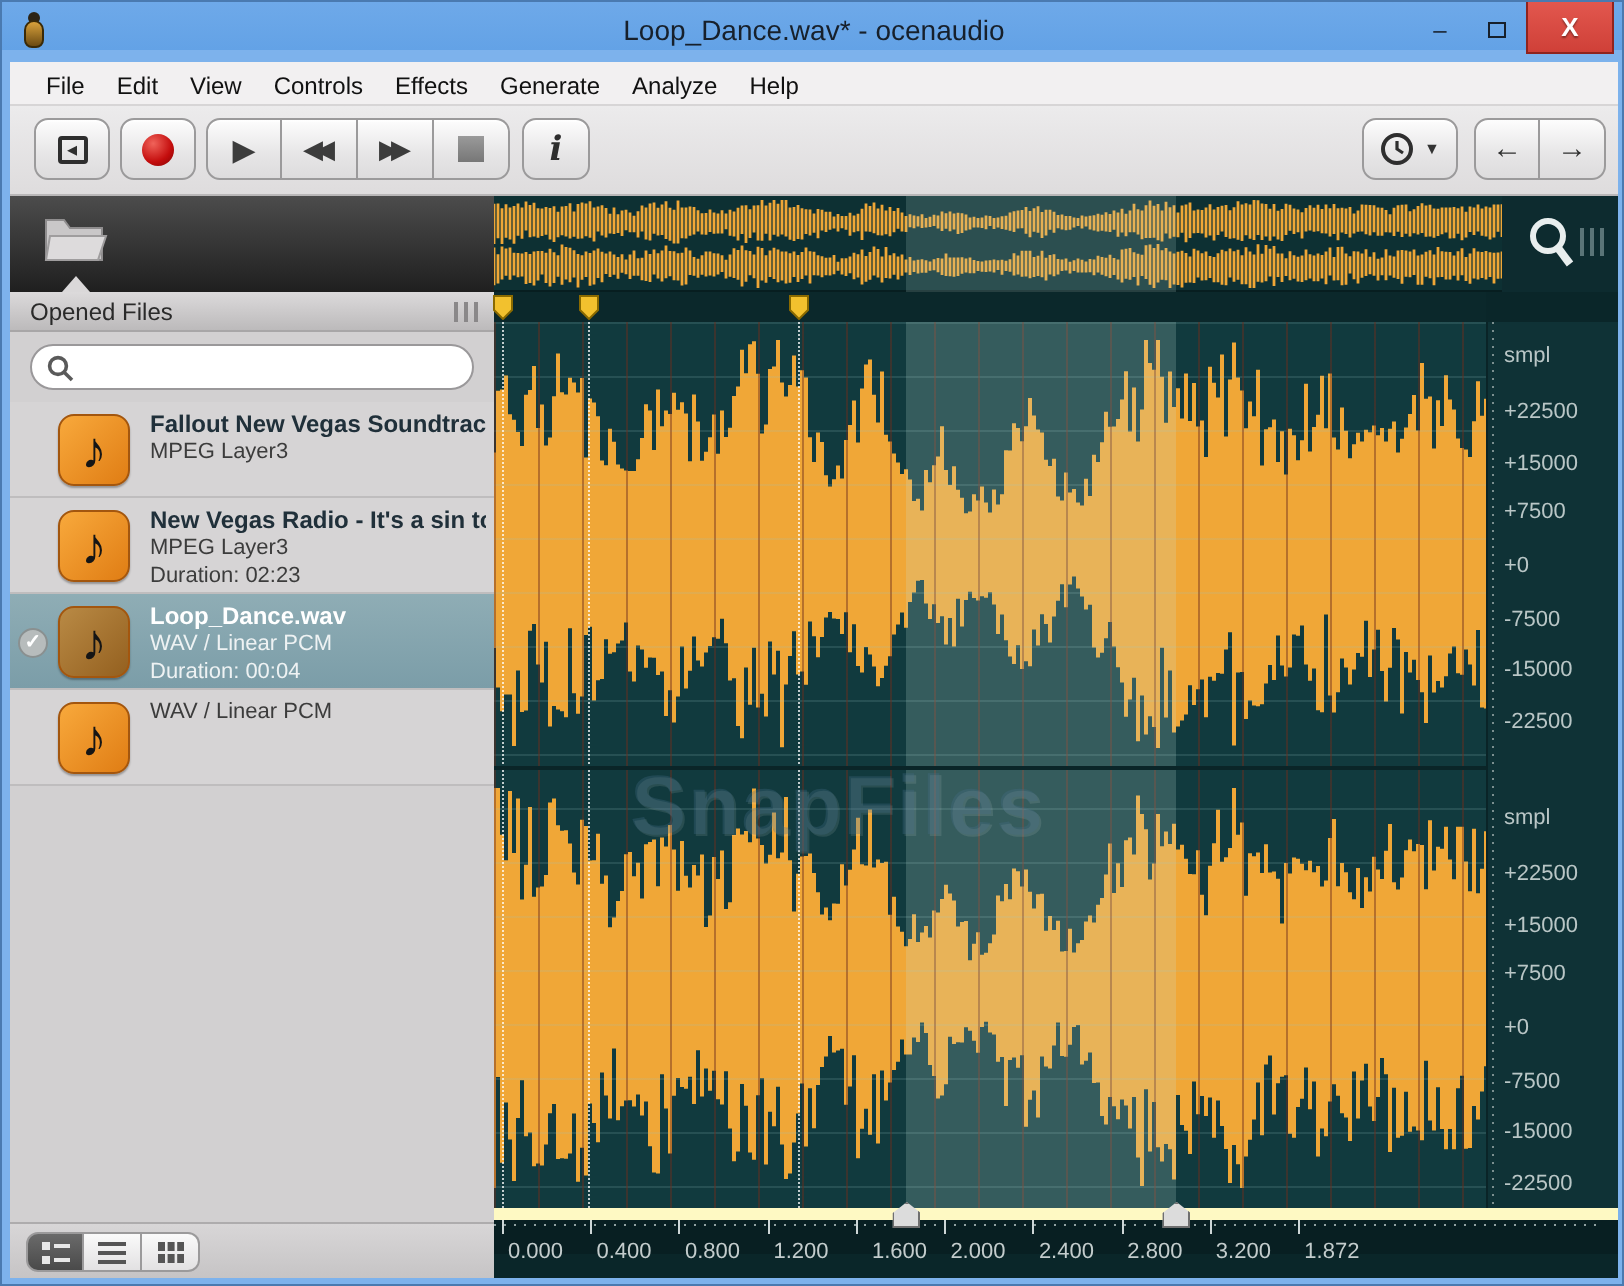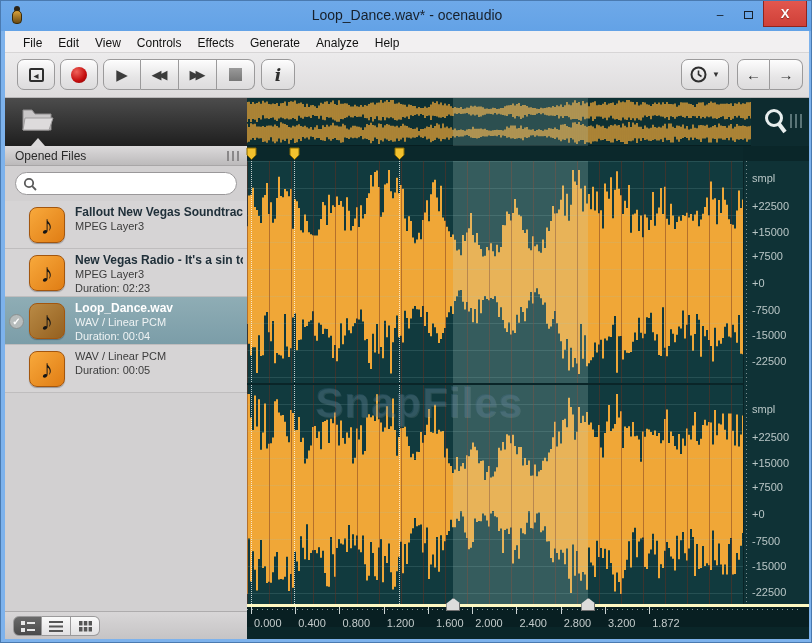--- a/index.html
+++ b/index.html
@@ -1,21 +1,21 @@
 <!DOCTYPE html>
 <html><head>
 <meta charset="utf-8">
 <style>
   html,body{margin:0;padding:0;background:#9db8cf;}
   *{box-sizing:border-box;}
   body{font-family:"Liberation Sans",sans-serif;}
   #win{position:relative;width:812px;height:643px;background:#7db2ec;overflow:hidden;
        border:1px solid #4a7ab0;}
   
-  #titlebar{position:absolute;left:0;top:0;width:812px;height:30px;background:linear-gradient(#6ea9e9,#63a2e6);}
+  #titlebar{position:absolute;left:0;top:0;width:812px;height:24px;background:linear-gradient(#6ea9e9,#63a2e6);}
   #app-icon{position:absolute;left:9px;top:5px;width:14px;height:20px;}
   #app-icon .blob{position:absolute;left:2px;top:4px;width:10px;height:14px;border-radius:5px 5px 4px 4px;background:linear-gradient(#d9a23c,#6b4a12);border:1px solid #3a2a08;}
   #app-icon .head{position:absolute;left:4px;top:0px;width:6px;height:6px;border-radius:50%;background:#2c2416;}
   #title-text{position:absolute;left:0;right:0;top:6px;text-align:center;font-size:14px;color:#17202b;}
   .cap-btn{position:absolute;top:6px;width:26px;height:18px;text-align:center;line-height:16px;font-size:12px;color:#17202b;}
   #btn-min{left:706px;}
   #btn-max{left:734px;}
   #btn-max .sq{display:inline-block;width:9px;height:8px;border:1px solid #17202b;margin-top:4px;}
   #btn-close{position:absolute;left:762px;top:0;width:44px;height:26px;background:linear-gradient(#e2574e,#cf4038);border:1px solid #8f241e;border-top:none;color:#fff;font-weight:bold;font-size:13px;text-align:center;line-height:25px;text-shadow:0 1px 1px rgba(0,0,0,.4);}
   
@@ -97,21 +97,21 @@
      background:
        repeating-linear-gradient(90deg,rgba(110,45,28,.45) 0 1px,transparent 1px 22px),
        repeating-linear-gradient(180deg,rgba(150,195,195,.16) 0 1px,transparent 1px 27px);}
   #wa-svg{position:absolute;left:0;top:0;z-index:1;}
   .marker-line{position:absolute;top:0;height:443px;width:0;border-left:1px dotted rgba(255,255,255,.75);z-index:4;}
   #ch-divider{position:absolute;left:0;top:222px;width:496px;height:2px;background:#0a2528;z-index:5;}
   #watermark{position:absolute;left:68px;top:218px;z-index:6;font-size:42px;font-weight:bold;letter-spacing:1px;color:rgba(70,110,135,.30);text-shadow:1px 1px 0 rgba(255,255,255,.10);}
   #ruler{position:absolute;left:496px;top:63px;width:66px;height:443px;background:#0f3236;border-left:1px solid #0a2427;}
   #ruler-dots{position:absolute;left:2px;top:0;width:1px;height:443px;background:repeating-linear-gradient(180deg,#7b8f8f 0 1px,transparent 1px 4px);}
   .ruler-label{position:absolute;left:8px;font-size:11px;color:#b9c6c6;}
-  #timeaxis{position:absolute;left:0;top:506px;width:562px;height:23px;background:#081f22;border-top:3px solid #fef9c3;}
+  #timeaxis{position:absolute;left:0;top:506px;width:562px;height:23px;background:#081f22;border-top:6px solid #fef9c3;}
   #ta-dots{position:absolute;left:0;top:2px;width:555px;height:1px;background:repeating-linear-gradient(90deg,#8fa0a0 0 1px,transparent 1px 5px);}
   .ta-tick{position:absolute;top:0;width:1px;height:7px;background:#cdd6d6;}
   .ta-label{position:absolute;top:10px;font-size:11px;color:#c3cccc;}
   .handle{position:absolute;top:-9px;width:14px;height:13px;background:#dcdcdc;border:1px solid #6f6f6f;clip-path:polygon(50% 0,100% 42%,100% 100%,0 100%,0 42%);z-index:7;}
   #frame-bottom{position:absolute;left:0;top:638px;width:812px;height:5px;background:#7db2ec;}
   #frame-left{position:absolute;left:0;top:30px;width:4px;height:613px;background:#7db2ec;}
   #frame-right{position:absolute;left:808px;top:30px;width:4px;height:613px;background:#7db2ec;}
 </style>
 </head>
 <body>
@@ -249,21 +249,20 @@
           <div class="file-meta">
             <div class="file-name">Loop_Dance.wav</div>
             <div class="file-sub">WAV / Linear PCM</div>
             <div class="file-sub">Duration: 00:04</div>
           </div>
         </div>
         <div class="file-item">
           <span class="file-icon"><span class="note">♪</span></span>
           <div class="file-meta">
             <div class="file-sub">WAV / Linear PCM</div>
-            <div class="file-sub">Duration: 00:05</div>
           </div>
         </div>
       </div>
     <div id="sb-bottom">
       <div id="view-group">
         <div class="view-btn view-first">
           <svg width="14" height="11">
               <rect x="0" y="0" width="4" height="4" fill="#e8e8e8"></rect>
               <rect x="6" y="1" width="8" height="2" fill="#e8e8e8"></rect>
               <rect x="0" y="7" width="4" height="4" fill="#e8e8e8"></rect>

